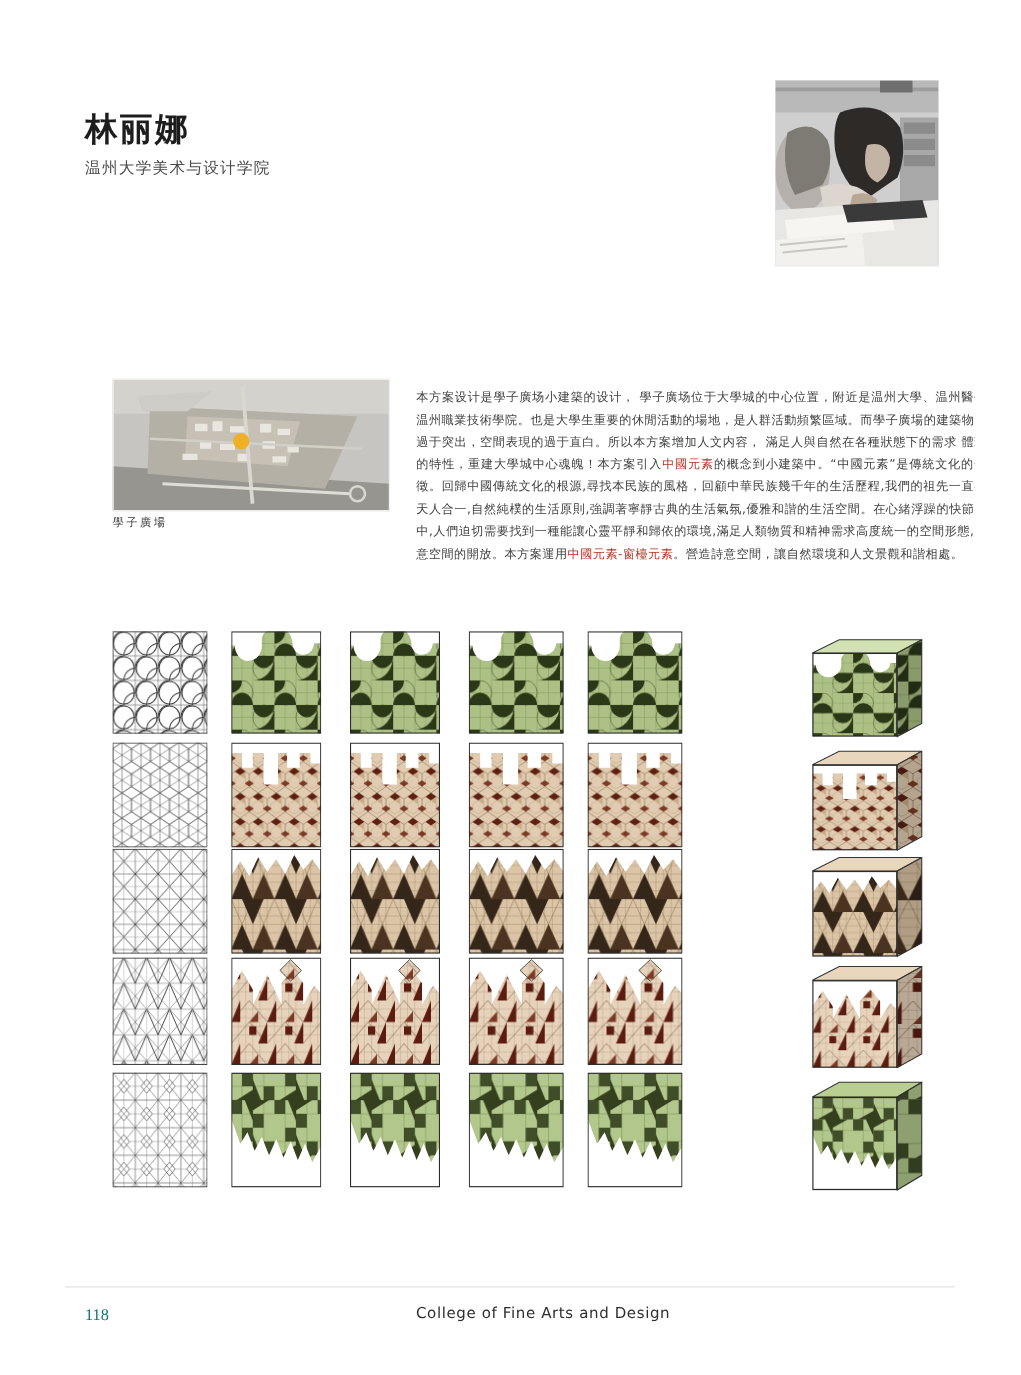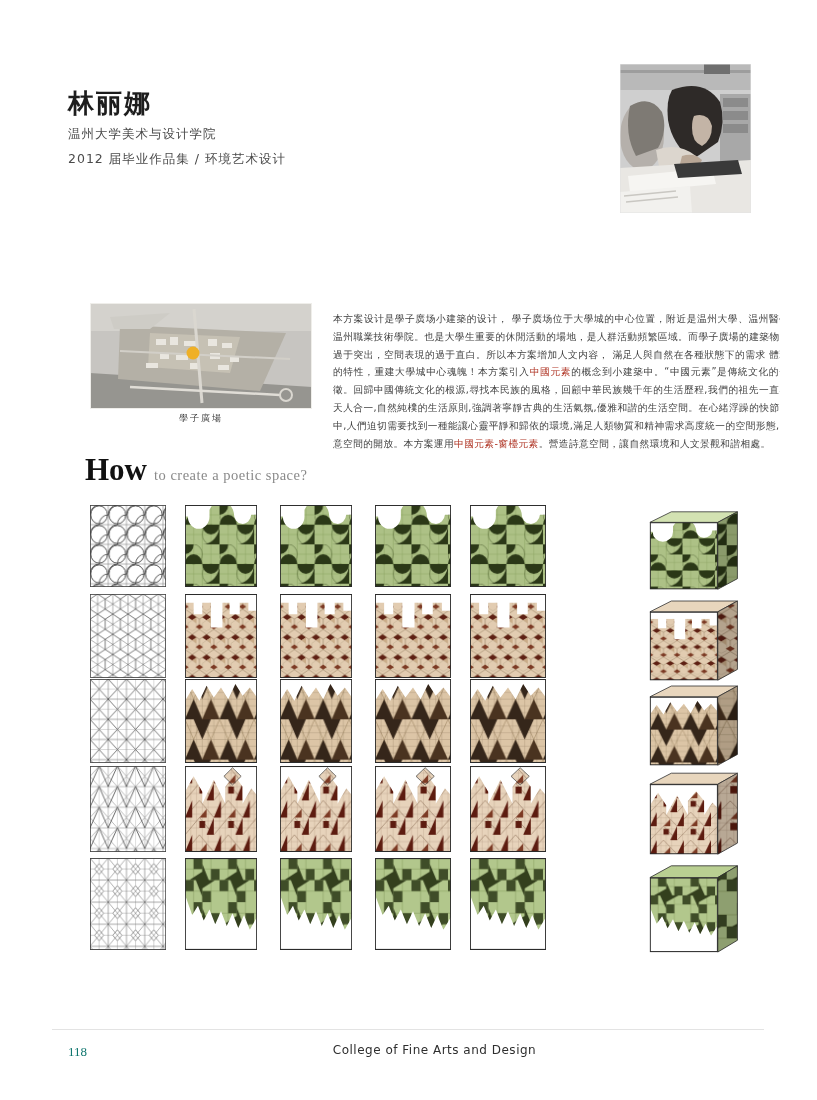--- a/index.html
+++ b/index.html
@@ -8,21 +8,21 @@
   
   .hd-name{position:absolute;left:68px;top:86px;font-size:26px;font-weight:bold;color:#1d1d1d;letter-spacing:2px;}
   .hd-line{position:absolute;left:68px;font-size:12.5px;color:#4a4a4a;letter-spacing:1px;}
   .hd-school{top:126px;}
   .hd-edition{top:151px;}
   .hd-work{top:176px;}
   
   .photo{position:absolute;left:620px;top:64px;width:131px;height:149px;}
   
   .siteplan{position:absolute;left:90px;top:303px;width:222px;height:106px;}
-  .site-caption{position:absolute;left:90px;top:412px;width:222px;text-align:center;
+  .site-caption{position:absolute;left:90px;top:412px;width:222px;text-align:left;
                 font-size:9px;color:#3a3a3a;letter-spacing:2px;}
   
   .intro{position:absolute;left:333px;top:300px;width:477px;font-size:9.7px;line-height:17.9px;
          color:#3f3f3f;text-align:justify;letter-spacing:0.4px;}
   .intro .hl{color:#b03626;}
   
   .sec-zh{position:absolute;left:143px;top:440px;font-size:21px;color:#3c3c3c;letter-spacing:6px;
           font-family:"DejaVu Serif","Liberation Serif",serif;}
   .sec-en{position:absolute;left:85px;top:452px;display:flex;align-items:baseline;}
   .sec-how{font-family:"Liberation Serif","DejaVu Serif",serif;font-weight:bold;font-size:31px;color:#111;}
@@ -36,21 +36,20 @@
   .foot-college{position:absolute;left:0;top:1043px;width:785px;text-align:center;font-size:12px;color:#2e2e2e;letter-spacing:0.5px;margin-left:42px;}
   svg{display:block;}
 </style>
 </head>
 <body>
 
 <div class="page">
 
   <div class="hd-name">林丽娜</div>
   <div class="hd-line hd-school">温州大学美术与设计学院</div>
-  <div class="hd-line hd-edition">2012 届毕业作品集 / 环境艺术设计</div>
 
   <div class="photo">
     <svg viewBox="0 0 131 149" width="131" height="149" preserveAspectRatio="none">
       <rect width="131" height="149" fill="#cfcfcf"></rect>
       <rect width="131" height="26" fill="#b9b9b9"></rect>
       <rect x="0" y="6" width="131" height="3" fill="#9d9d9d"></rect>
       <rect x="84" y="0" width="26" height="10" fill="#6f6f6f"></rect>
       <rect x="100" y="30" width="31" height="70" fill="#a8a8a8"></rect>
       <rect x="103" y="34" width="25" height="9" fill="#8b8b8b"></rect>
       <rect x="103" y="47" width="25" height="9" fill="#8b8b8b"></rect>
@@ -97,24 +96,20 @@
       <path d="M40,84 L190,92" stroke="#e0ddd6" stroke-width="2.5" fill="none"></path>
       <circle cx="196" cy="92" r="6" fill="none" stroke="#dad7d0" stroke-width="2"></circle>
       <circle cx="103" cy="50" r="6.5" fill="#efb026"></circle>
       <rect width="222" height="106" fill="none" stroke="#efeeea" stroke-width="2"></rect>
     </svg>
   </div>
   <div class="site-caption">學子廣場</div>
 
   <p class="intro" id="intro"><span>本方案设计是學子廣场小建築的设计， 學子廣场位于大學城的中心位置，附近是温州大學、温州醫學院和温州職業技術學院。也是大學生重要的休閒活動的場地，是人群活動頻繁區域。而學子廣場的建築物的體量過于突出，空間表現的過于直白。所以本方案增加人文内容， 滿足人與自然在各種狀態下的需求 體現廣場的特性，重建大學城中心魂魄！本方案引入</span><span class="hl">中國元素</span><span>的概念到小建築中。“中國元素”是傳統文化的一種象徵。回歸中國傳統文化的根源,尋找本民族的風格，回顧中華民族幾千年的生活歷程,我們的祖先一直在追尋天人合一,自然純樸的生活原則,強調著寧靜古典的生活氣氛,優雅和諧的生活空間。在心緒浮躁的快節奏時代中,人們迫切需要找到一種能讓心靈平靜和歸依的環境,滿足人類物質和精神需求高度統一的空間形態,實現詩意空間的開放。本方案運用</span><span class="hl">中國元素-窗檯元素</span><span>。營造詩意空間，讓自然環境和人文景觀和諧相處。</span></p>
 
-  <div class="sec-en">
-    <span class="sec-how">How</span>
-    <span class="sec-sub">to create a poetic space?</span>
-  </div>
 
   <svg style="position:absolute;width:0;height:0" aria-hidden="true">
     <defs>
 
       <pattern id="p1l" width="24" height="24" patternUnits="userSpaceOnUse">
         <rect width="24" height="24" fill="#fff"></rect>
         <path d="M0,0H24V24H0Z" fill="none" stroke="#777" stroke-width="0.7"></path>
         <circle cx="12" cy="12" r="11" fill="none" stroke="#333" stroke-width="1.1"></circle>
         <path d="M0,12A12,12 0 0 1 12,0 M12,24A12,12 0 0 1 24,12" stroke="#333" fill="none" stroke-width="1"></path>
       </pattern>

